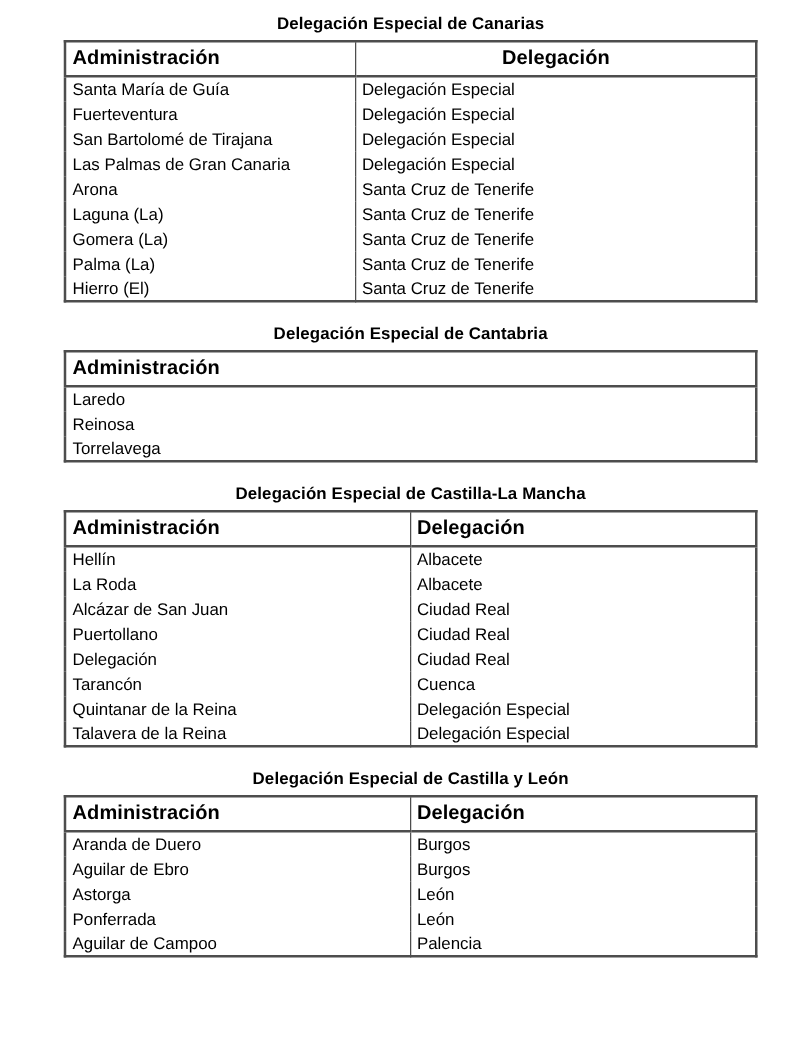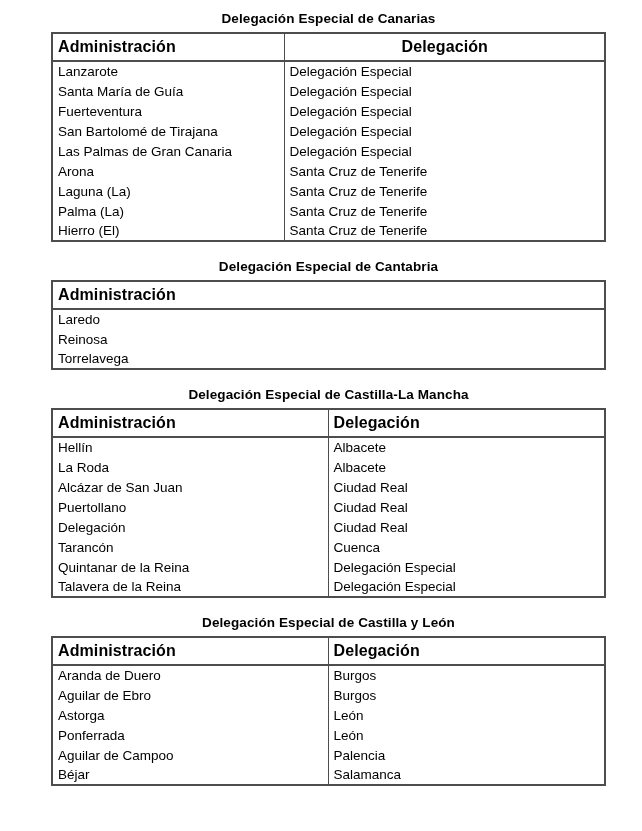--- a/index.html
+++ b/index.html
@@ -67,24 +67,20 @@
           <col>
         </colgroup>
         <thead>
           <tr>
             <th style="text-align: left;">Administración</th>
             <th style="text-align: center;">Delegación</th>
           </tr>
         </thead>
         <tbody>
           <tr>
-            <td>Lanzarote</td>
-            <td>Delegación Especial</td>
-          </tr>
-          <tr>
             <td>Santa María de Guía</td>
             <td>Delegación Especial</td>
           </tr>
           <tr>
             <td>Fuerteventura</td>
             <td>Delegación Especial</td>
           </tr>
           <tr>
             <td>San Bartolomé de Tirajana</td>
             <td>Delegación Especial</td>
@@ -92,20 +88,24 @@
           <tr>
             <td>Las Palmas de Gran Canaria</td>
             <td>Delegación Especial</td>
           </tr>
           <tr>
             <td>Arona</td>
             <td>Santa Cruz de Tenerife</td>
           </tr>
           <tr>
             <td>Laguna (La)</td>
+            <td>Santa Cruz de Tenerife</td>
+          </tr>
+          <tr>
+            <td>Gomera (La)</td>
             <td>Santa Cruz de Tenerife</td>
           </tr>
           <tr>
             <td>Palma (La)</td>
             <td>Santa Cruz de Tenerife</td>
           </tr>
           <tr>
             <td>Hierro (El)</td>
             <td>Santa Cruz de Tenerife</td>
           </tr>
@@ -211,21 +211,17 @@
             <td>Astorga</td>
             <td>León</td>
           </tr>
           <tr>
             <td>Ponferrada</td>
             <td>León</td>
           </tr>
           <tr>
             <td>Aguilar de Campoo</td>
             <td>Palencia</td>
-          </tr>
-          <tr>
-            <td>Béjar</td>
-            <td>Salamanca</td>
           </tr>
         </tbody>
       </table>
     </section>
   </main>
 
 </body></html>

